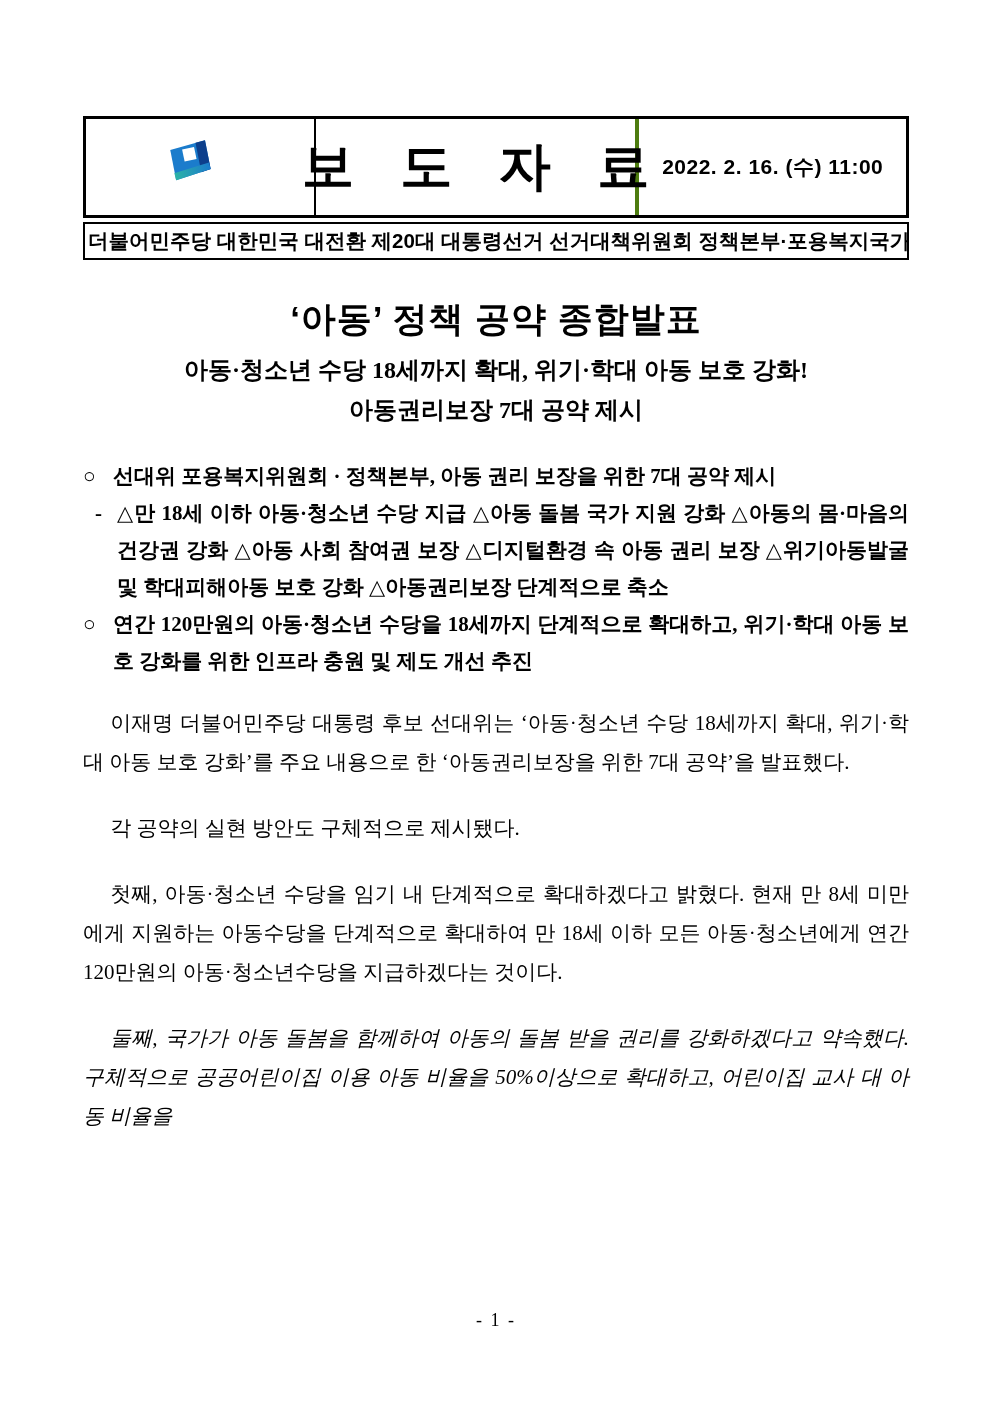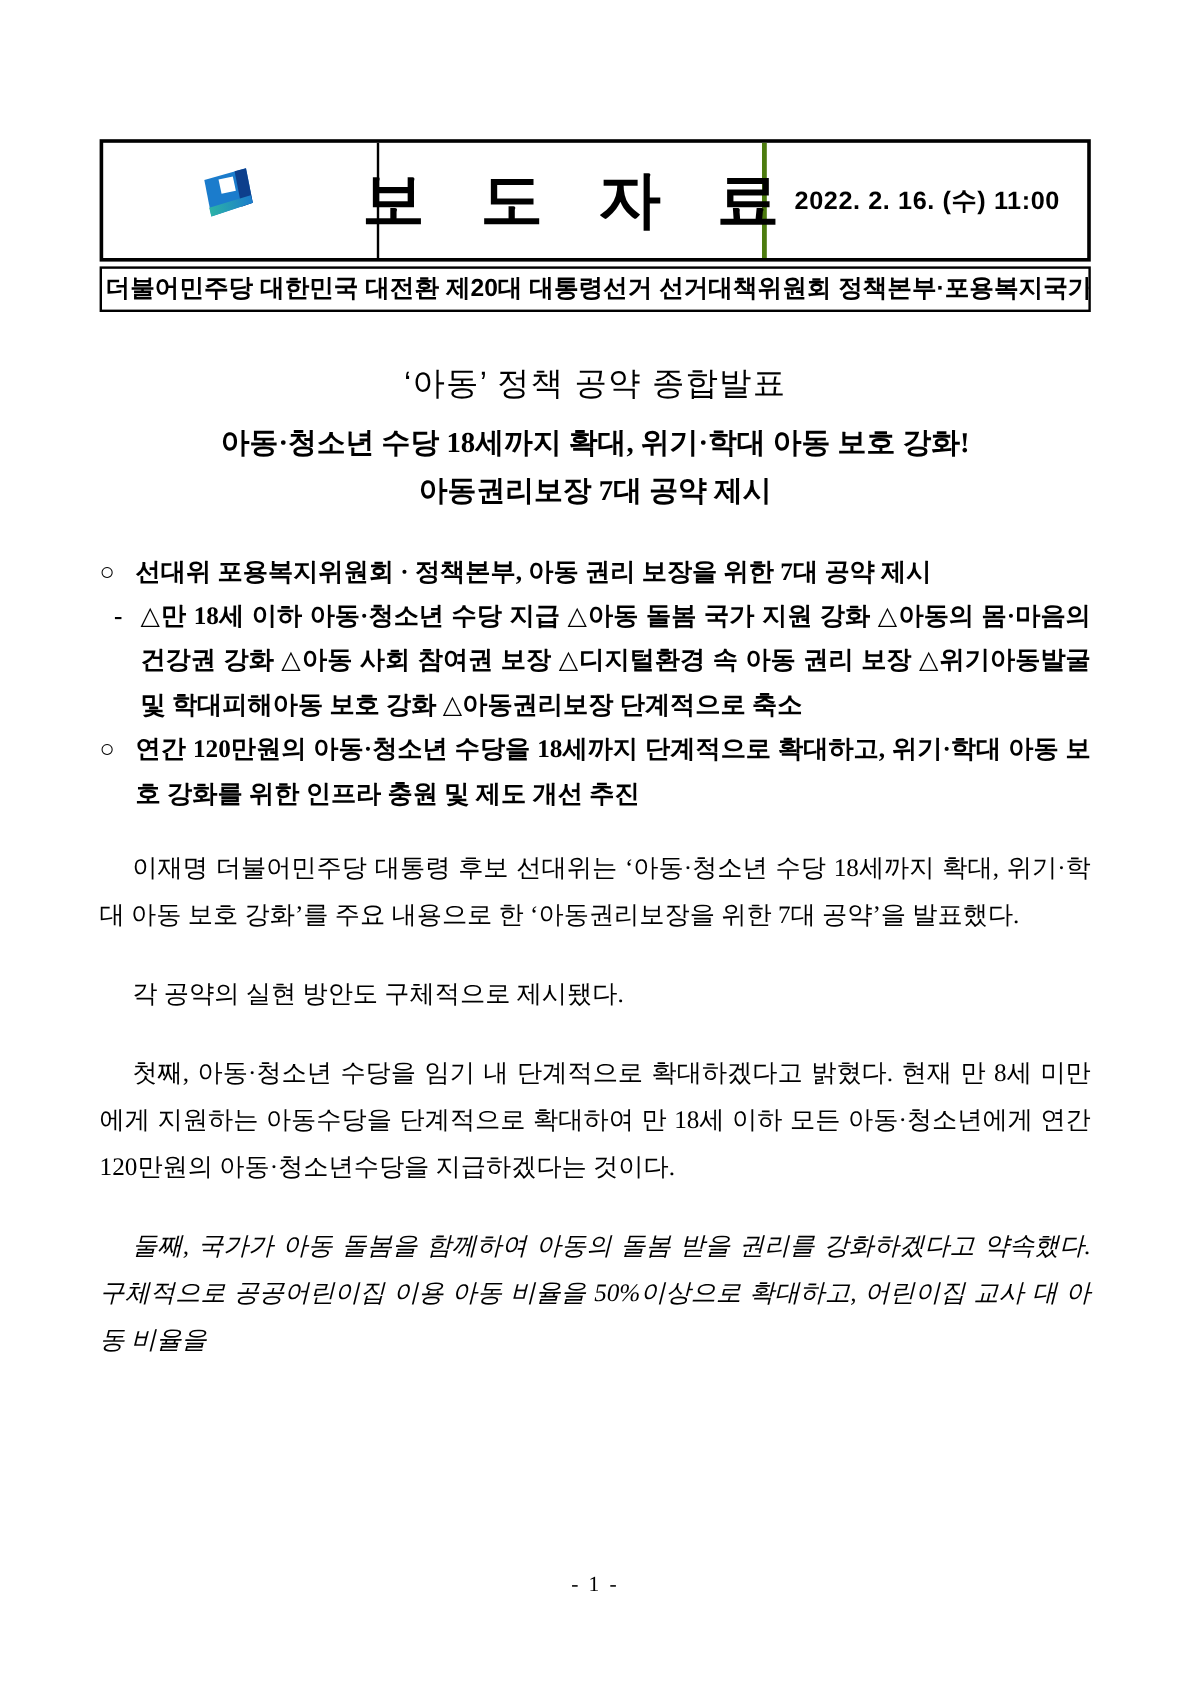--- a/index.html
+++ b/index.html
@@ -71,22 +71,22 @@
     text-align: justify;
     text-align-last: justify;
     white-space: nowrap;
     overflow: hidden;
   }
 
   
   .headline { margin-top: 36px; text-align: center; }
   .headline-title {
     font-family: "Liberation Sans", "DejaVu Sans", sans-serif;
-    font-weight: 400;
-    font-size: 27px;
+    font-weight: 700;
+    font-size: 35px;
     letter-spacing: 1px;
     line-height: 46px;
   }
   .headline-sub {
     font-weight: 700;
     font-size: 24px;
     line-height: 40px;
   }
   .headline-sub.first { margin-top: 8px; }
 

